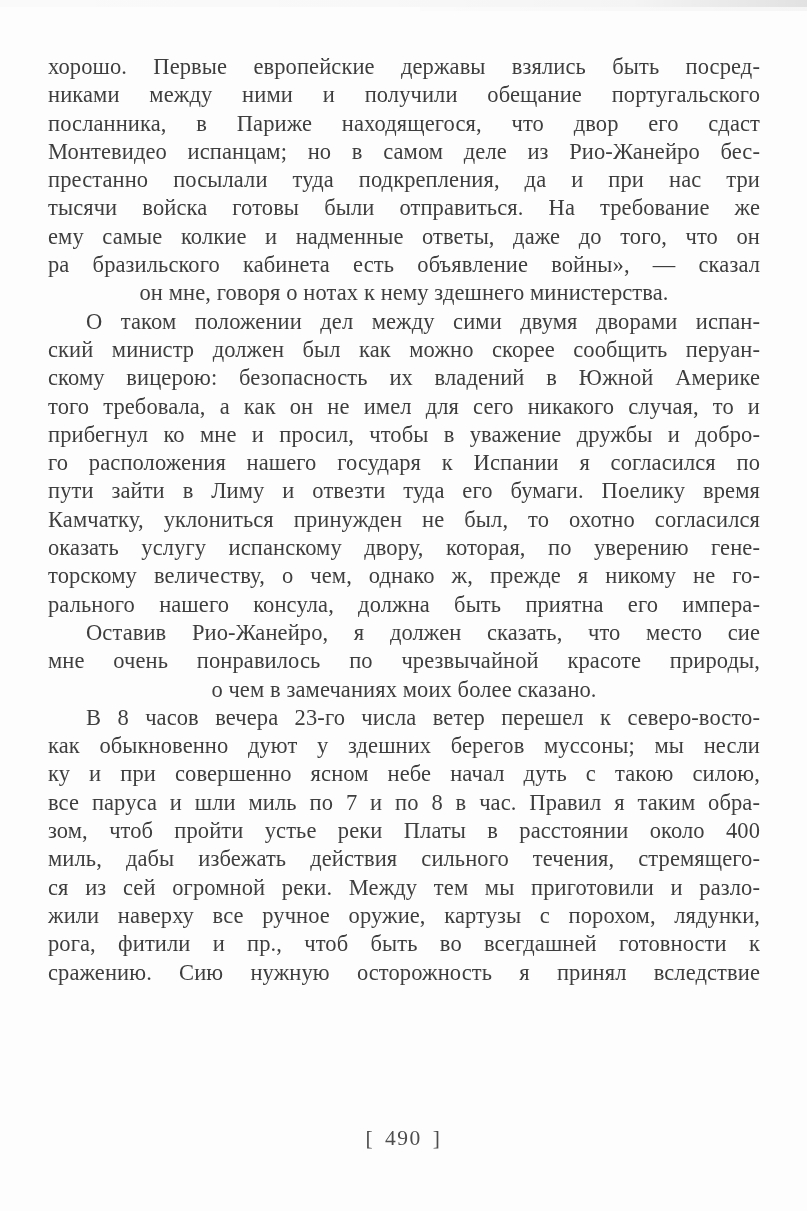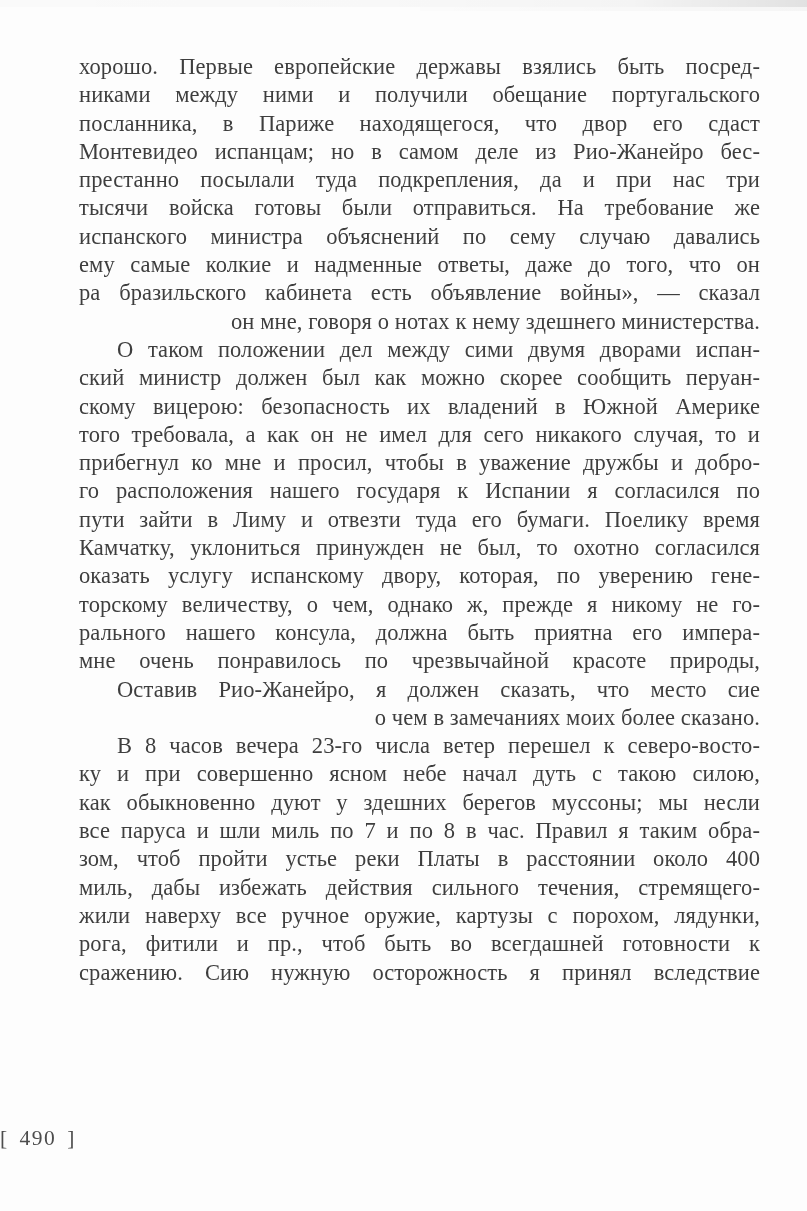--- a/index.html
+++ b/index.html
@@ -37,85 +37,84 @@
     left: 48px;
     top: 53px;
     width: 712px;
     color: #3e3e3e;
     font-size: 22.5px;
     line-height: 28.3px;
     letter-spacing: 0.1px;
   }
   .paragraph { margin: 0; padding: 0; }
   .line {
-    text-align: right;
+    text-align: center;
     white-space: normal;
   }
   .line.fill {
     text-align: justify;
     text-align-last: justify;
-    margin-left: 31px;
   }
   .line.indent {
     text-indent: 38px;
   }
   .page-number {
     position: absolute;
     left: 0; right: 0;
     top: 1126px;
-    text-align: left;
+    text-align: center;
     font-size: 21.5px;
     color: #4d4d4d;
     letter-spacing: 1.5px;
     word-spacing: 4px;
   }
 </style>
 </head>
 <body>
 
 <div class="page">
   <div class="top-shade"></div>
   <div class="top-shade2"></div>
   <main class="text-block" id="text-block">
       <div class="paragraph">
         <div class="line fill">хорошо. Первые европейские державы взялись быть посред-</div>
         <div class="line fill">никами между ними и получили обещание португальского</div>
         <div class="line fill">посланника, в Париже находящегося, что двор его сдаст</div>
         <div class="line fill">Монтевидео испанцам; но в самом деле из Рио-Жанейро бес-</div>
         <div class="line fill">престанно посылали туда подкрепления, да и при нас три</div>
         <div class="line fill">тысячи войска готовы были отправиться. На требование же</div>
-        <div class="line fill">испанского министра объяснений по сему случаю давались</div>
         <div class="line fill">ему самые колкие и надменные ответы, даже до того, что он</div>
         <div class="line fill">ра бразильского кабинета есть объявление войны», — сказал</div>
         <div class="line">он мне, говоря о нотах к нему здешнего министерства.</div>
       </div>
       <div class="paragraph">
         <div class="line fill indent">О таком положении дел между сими двумя дворами испан-</div>
         <div class="line fill">ский министр должен был как можно скорее сообщить перуан-</div>
         <div class="line fill">скому вицерою: безопасность их владений в Южной Америке</div>
         <div class="line fill">того требовала, а как он не имел для сего никакого случая, то и</div>
         <div class="line fill">прибегнул ко мне и просил, чтобы в уважение дружбы и добро-</div>
         <div class="line fill">го расположения нашего государя к Испании я согласился по</div>
         <div class="line fill">пути зайти в Лиму и отвезти туда его бумаги. Поелику время</div>
         <div class="line fill">Камчатку, уклониться принужден не был, то охотно согласился</div>
         <div class="line fill">оказать услугу испанскому двору, которая, по уверению гене-</div>
         <div class="line fill">торскому величеству, о чем, однако ж, прежде я никому не го-</div>
         <div class="line fill">рального нашего консула, должна быть приятна его импера-</div>
       </div>
       <div class="paragraph">
+        <div class="line fill indent">Оставив Рио-Жанейро, я должен сказать, что место сие</div>
         <div class="line fill">мне очень понравилось по чрезвычайной красоте природы,</div>
-        <div class="line fill indent">Оставив Рио-Жанейро, я должен сказать, что место сие</div>
         <div class="line">о чем в замечаниях моих более сказано.</div>
       </div>
       <div class="paragraph">
         <div class="line fill indent">В 8 часов вечера 23-го числа ветер перешел к северо-восто-</div>
+        <div class="line fill">как обыкновенно дуют у здешних берегов муссоны; мы несли</div>
         <div class="line fill">ку и при совершенно ясном небе начал дуть с такою силою,</div>
-        <div class="line fill">как обыкновенно дуют у здешних берегов муссоны; мы несли</div>
         <div class="line fill">все паруса и шли миль по 7 и по 8 в час. Правил я таким обра-</div>
         <div class="line fill">зом, чтоб пройти устье реки Платы в расстоянии около 400</div>
         <div class="line fill">миль, дабы избежать действия сильного течения, стремящего-</div>
+        <div class="line fill">ся из сей огромной реки. Между тем мы приготовили и разло-</div>
         <div class="line fill">жили наверху все ручное оружие, картузы с порохом, лядунки,</div>
         <div class="line fill">рога, фитили и пр., чтоб быть во всегдашней готовности к</div>
         <div class="line fill">сражению. Сию нужную осторожность я принял вследствие</div>
       </div>
     </main>
   <div class="page-number">[ 490 ]</div>
 </div>
 
 </body></html>

